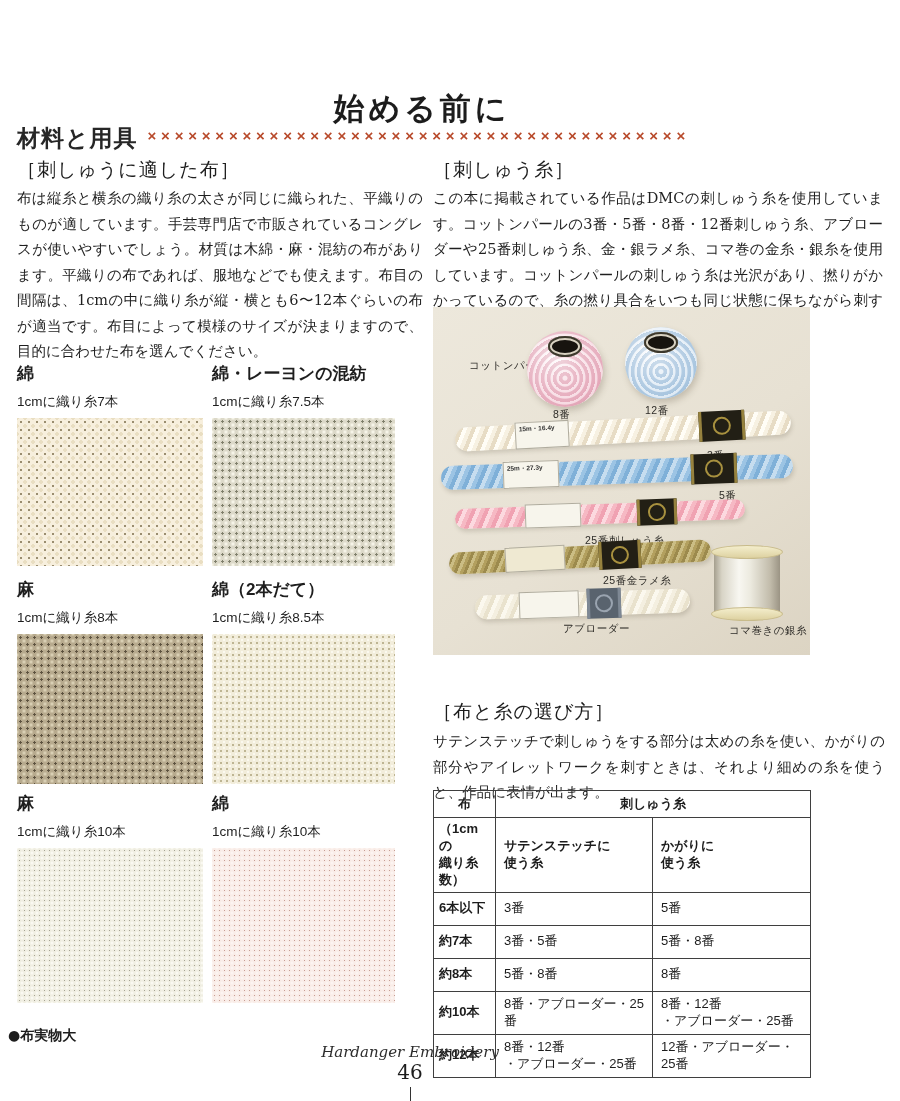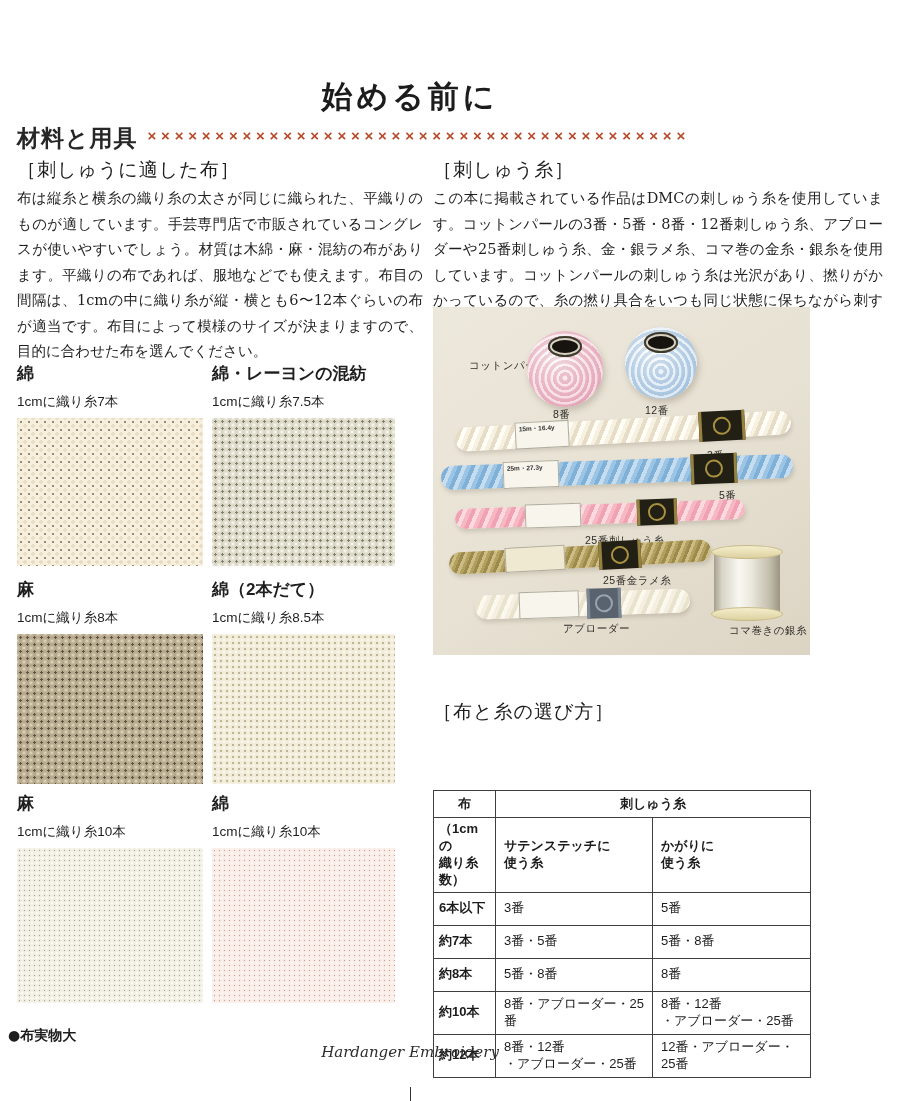--- a/index.html
+++ b/index.html
@@ -2,21 +2,21 @@
 <html><head>
 <meta charset="utf-8">
 <style>
   html,body { margin:0; padding:0; background:#ffffff; }
   .page { position:relative; width:900px; height:1101px; background:#ffffff; overflow:hidden;
           font-family:"Liberation Sans", sans-serif; color:#222; }
 
   .eyebrow { position:absolute; top:20px; left:0; width:820px; text-align:center;
              font-family:"DejaVu Serif", serif; font-style:italic; font-size:31px;
              color:#aeaeae; letter-spacing:3px; }
-  .title { position:absolute; top:76px; left:0; width:820px; text-align:center; margin:0;
+  .title { position:absolute; top:76px; left:0; width:820px; text-align:center; margin:12px;
            font-size:31px; font-weight:bold; letter-spacing:4px; color:#1c1c1c; }
   .section-row { position:absolute; top:123px; left:17px; width:866px; white-space:nowrap; }
   .section-title { font-size:23px; font-weight:bold; color:#262626; letter-spacing:1px; vertical-align:middle; }
   .x-row { color:#b84a2b; font-weight:bold; font-size:15px; letter-spacing:4.8px;
            margin-left:10px; vertical-align:2px; }
 
   .col-heading { position:absolute; font-family:"DejaVu Serif", serif; font-size:19px;
                  color:#1d1d1d; letter-spacing:1px; }
   .body-text { position:absolute; font-family:"DejaVu Serif", serif; font-size:14.5px;
                line-height:1.76; color:#1f1f1f; text-align:justify; }
@@ -215,20 +215,21 @@
 
     <div class="spool">
       <div class="spool-core"></div>
       <div class="spool-rim rim-top"></div>
       <div class="spool-rim rim-bottom"></div>
     </div>
     <div class="photo-label" style="left:296px; top:317px;">コマ巻きの銀糸</div>
   </div>
 
   <div id="select-heading" class="col-heading">［布と糸の選び方］</div>
+  <div id="select-body" class="body-text">サテンステッチで刺しゅうをする部分は太めの糸を使い、かがりの部分やアイレットワークを刺すときは、それより細めの糸を使うと、作品に表情が出ます。</div>
 
   <table class="sel-table">
     <colgroup>
         <col style="width:62px">
         <col style="width:157px">
         <col style="width:158px">
       </colgroup>
     <tbody>
         <tr class="r-head1">
       <th class="c1">布</th>
@@ -267,15 +268,16 @@
       <td class="c1">約12本</td>
       <td>8番・12番
 ・アブローダー・25番</td>
       <td>12番・アブローダー・25番</td>
     </tr>
   </tbody>
     </table>
 
   <div class="foot-note">●布実物大</div>
   <div class="foot-series">Hardanger Embroidery</div>
+  <div class="foot-page">46</div>
   <div class="foot-tick"></div>
 
 </div>
 
 </body></html>

